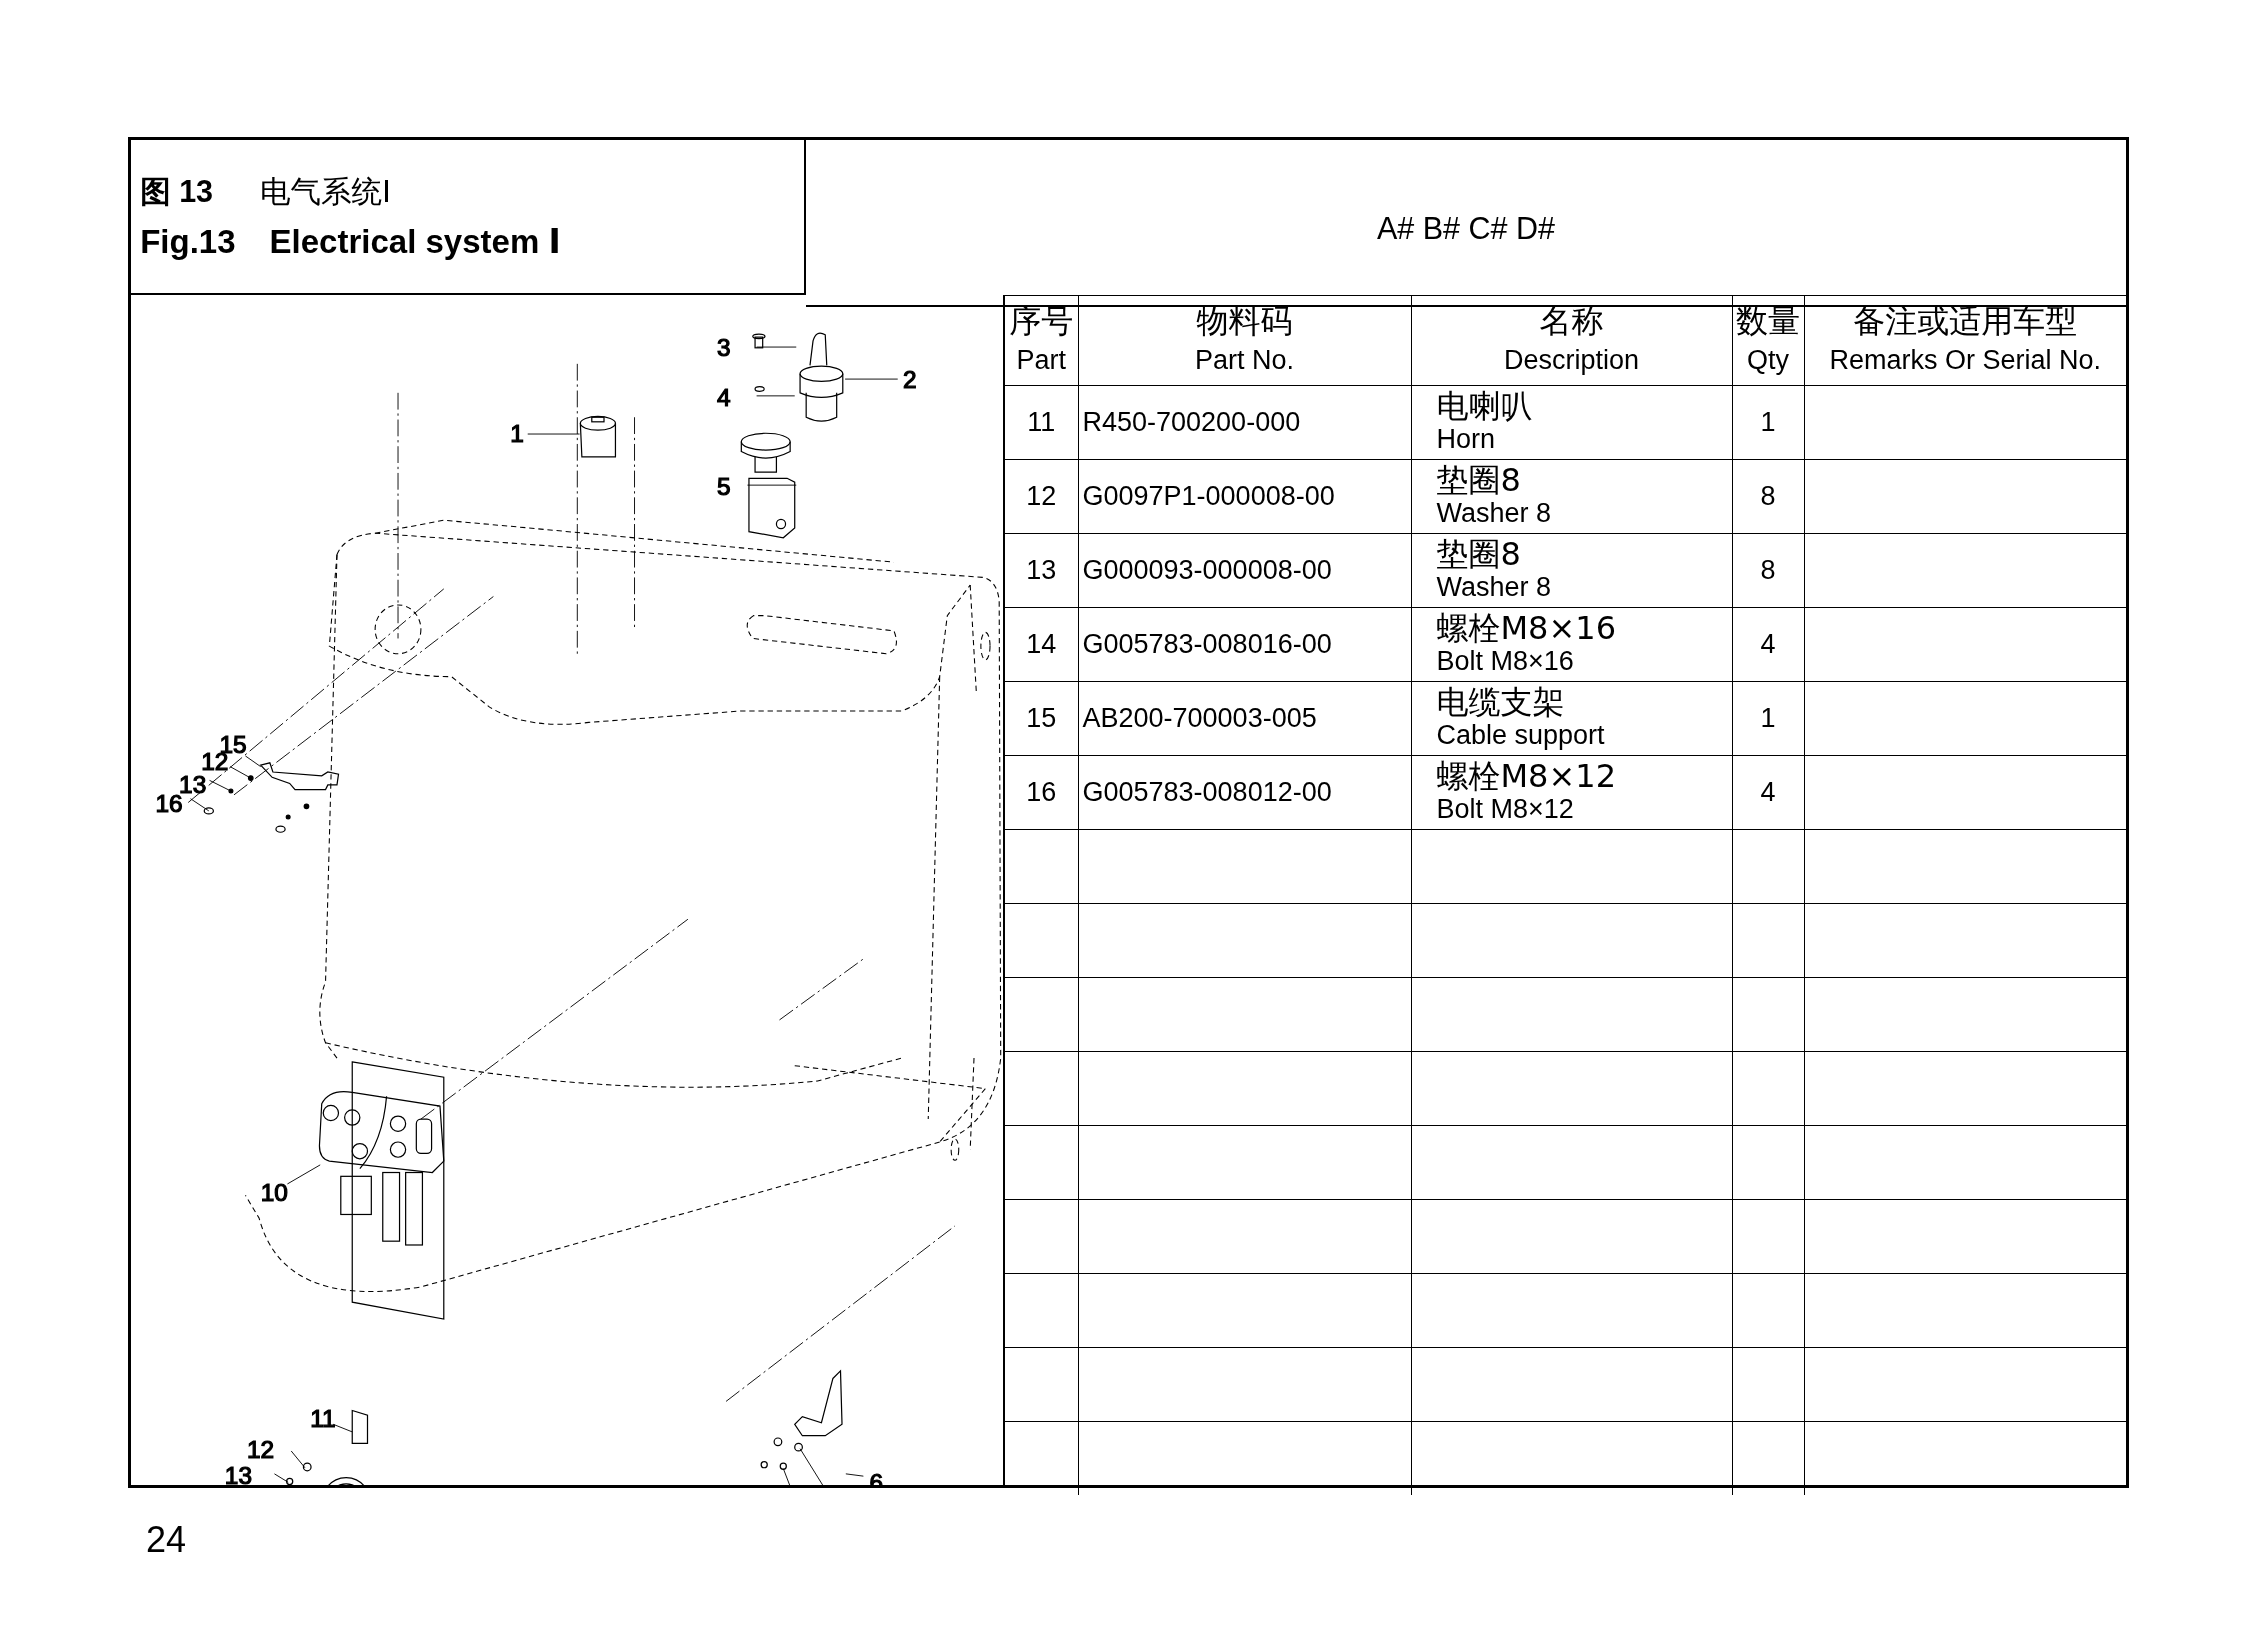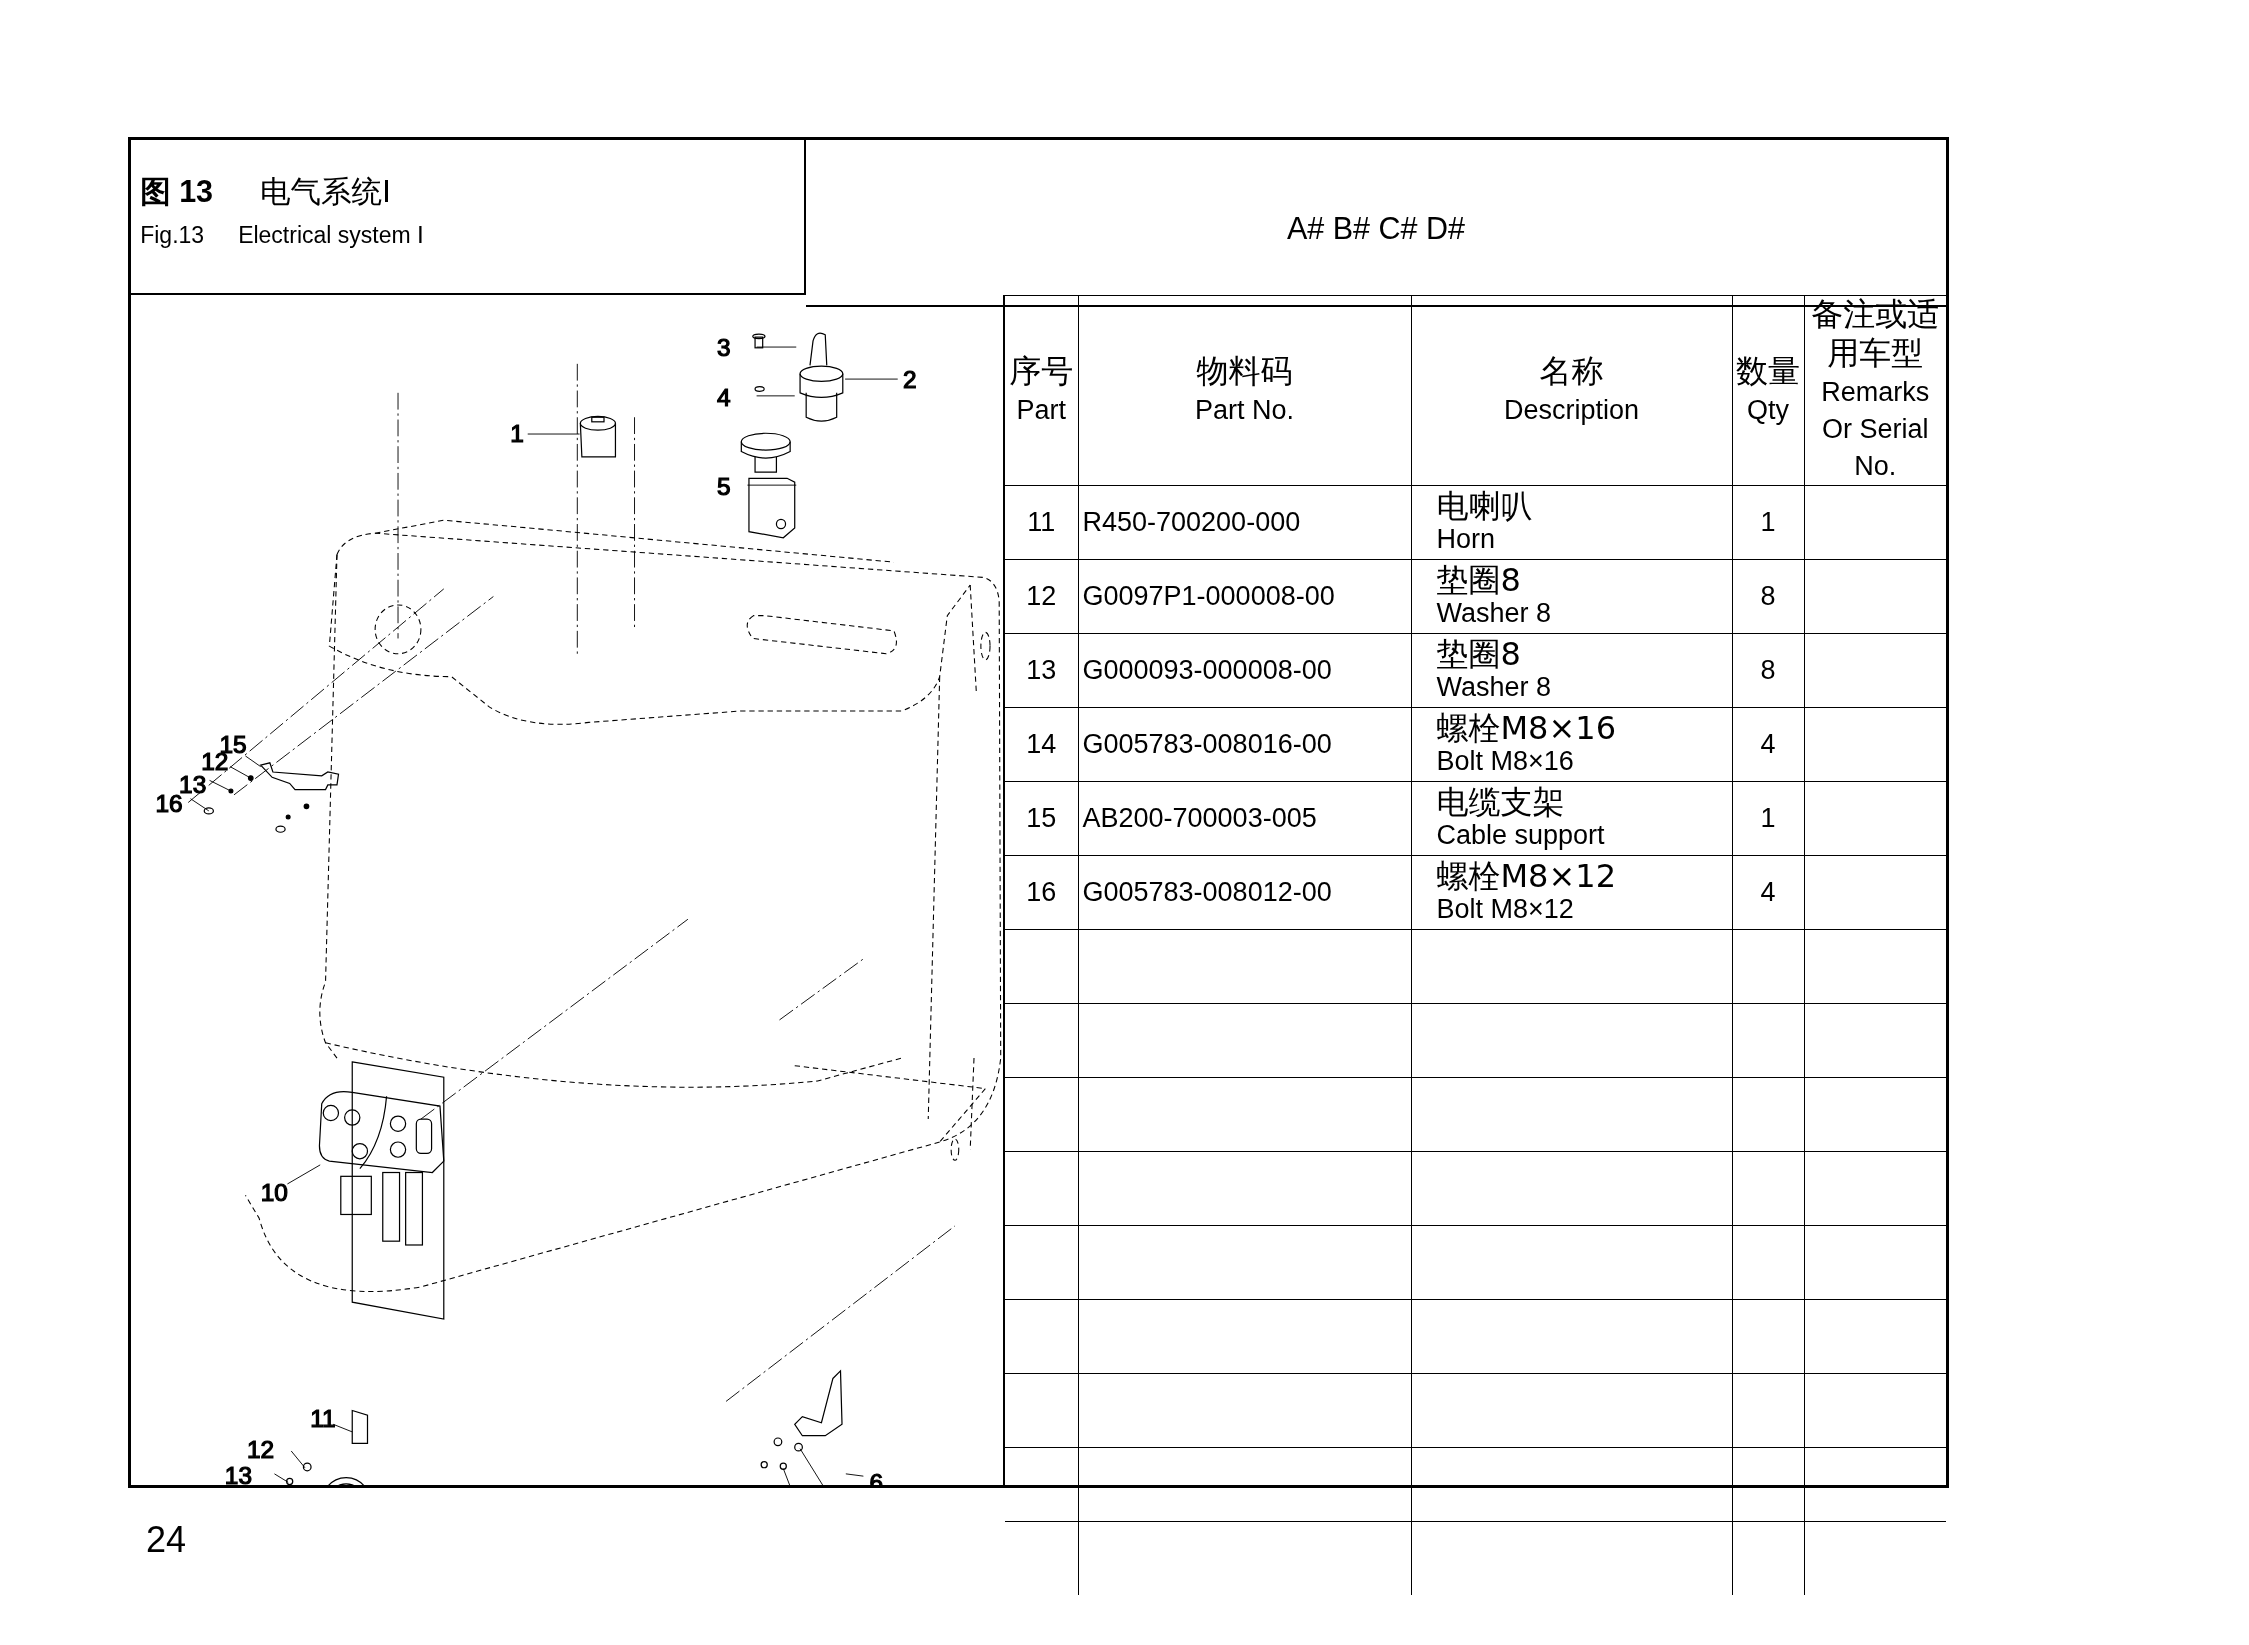--- a/index.html
+++ b/index.html
@@ -1,27 +1,27 @@
 <!DOCTYPE html>
 <html style="font-size:12.2px"><head>
 <meta charset="utf-8">
 <style>
   html, body { margin:0; padding:0; background:#ffffff; }
   body { width:2250px; height:1645px; position:relative; overflow:hidden;
          font-family:"Liberation Sans", "DejaVu Sans", sans-serif; color:#000; }
-  .frame { position:absolute; left:128px; top:137px; width:1821px; height:1351px;
+  .frame { position:absolute; left:128px; top:137px; width:2001px; height:1351px;
            border:3.8px solid #000; box-sizing:border-box; }
   .hdr-left { position:absolute; left:0; top:0; width:675px; height:155px;
               border-right:2.3px solid #000; border-bottom:2.3px solid #000; box-sizing:border-box; }
   .hdr-right { position:absolute; left:675px; top:0; right:0; height:155px;
                border-bottom:2.3px solid #000; box-sizing:border-box;
                display:flex; align-items:center; justify-content:center;margin-top:12px; }
   .title-cn { position:absolute; left:9.2px; top:32px; font-size:30.5px; font-weight:bold; }
   .title-cn .num { margin-right:47px; }
-  .title-en { position:absolute; left:9.2px; top:82px; font-size:23px; font-weight:normal; }
+  .title-en { position:absolute; left:9.2px; top:82px; font-size:33px; font-weight:bold; }
   .title-en .num { margin-right:34px; }
   .models { font-size:30.5px; }
   .drawing { position:absolute; left:0; top:155px; width:872px; height:1192px; }
   .drawing svg { width:100%; height:100%; display:block; }
   .parts { position:absolute; left:872px; top:155px; right:0; bottom:0;
            border-left:2.3px solid #000; }
   table { border-collapse:collapse; width:100%; height:100%; table-layout:fixed; }
   th, td { border:1.5px solid #000; font-weight:normal; font-size:27px; padding:0; }
   tr > *:first-child { border-left:none; }
   tr > *:last-child { border-right:none; }

